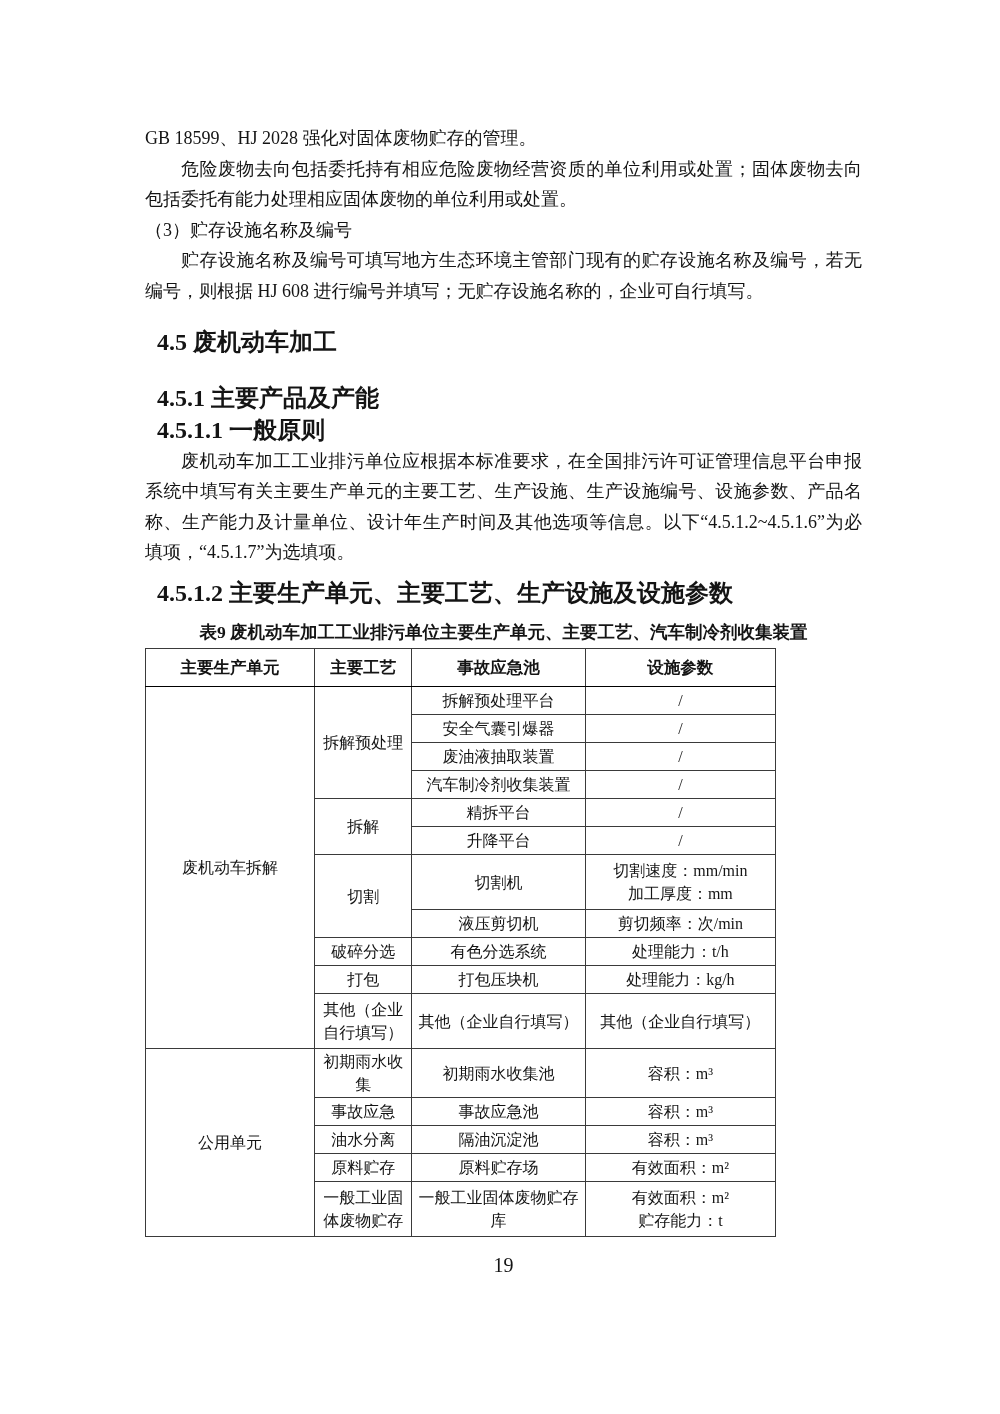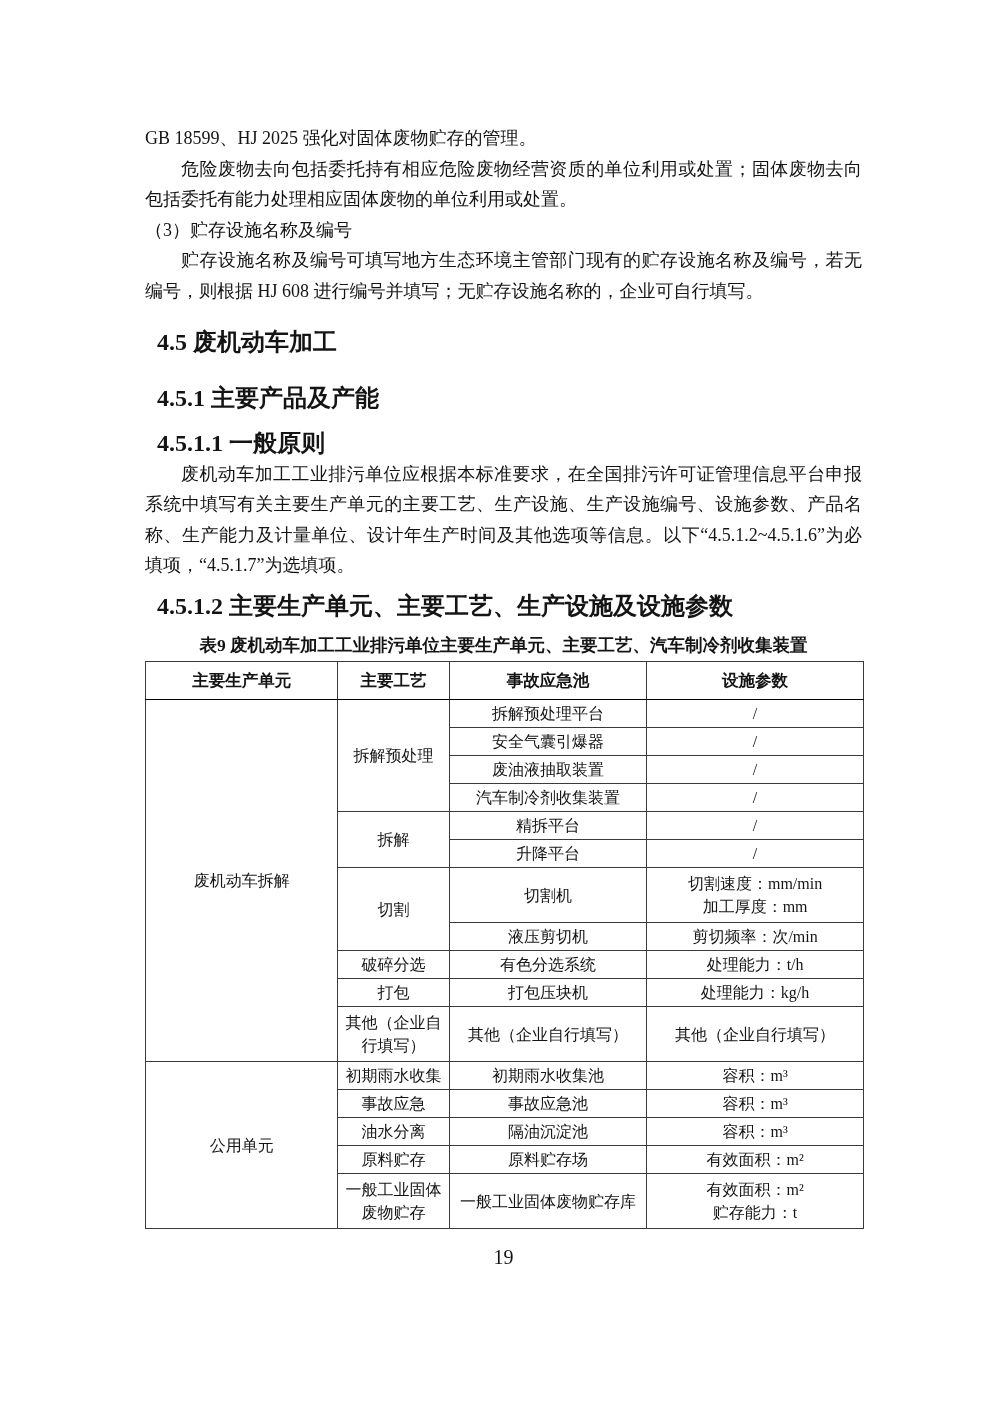--- a/index.html
+++ b/index.html
@@ -24,35 +24,35 @@
   p.indent { text-indent: 2em; }
   .hd {
     margin: 0;
     font-size: 24px;
     line-height: 30.5px;
     font-weight: bold;
     padding-left: 12px;
   }
   .hd-45   { margin-top: 21px; }
   .hd-451  { margin-top: 25px; }
-  .hd-4511 { margin-top: 15px; }
+  .hd-4511 { margin-top: 2px; }
   .p5      { margin-top: 6px; line-height: 31.5px; }
   .hd-4512 { margin-top: 10px; }
   .p6      { margin-top: 14px; }
   .tbl-caption {
     margin-top: 11px;
     margin-bottom: 3px;
     font-size: 17.5px;
     line-height: 26px;
     font-weight: bold;
     text-align: center;
   }
   table.tbl {
     border-collapse: collapse;
-    width: 719px;
+    width: 631px;
     table-layout: fixed;
     border: 1.6px solid #000;
     font-size: 16px;
   }
   .tbl th, .tbl td {
     border: 1px solid #3a3a3a;
     text-align: center;
     vertical-align: middle;
     padding: 1px 3px;
     font-weight: normal;
@@ -73,21 +73,21 @@
     margin-top: 17px;
     text-align: center;
     font-size: 20px;
   }
 </style>
 </head>
 <body>
 
 <div class="page">
 
-  <p class="doc">GB 18599、HJ 2025 强化对固体废物贮存的管理。</p>
+  <p class="doc">GB 18599、HJ 2028 强化对固体废物贮存的管理。</p>
   <p class="doc indent">危险废物去向包括委托持有相应危险废物经营资质的单位利用或处置；固体废物去向包括委托有能力处理相应固体废物的单位利用或处置。</p>
   <p class="doc">（3）贮存设施名称及编号</p>
   <p class="doc indent">贮存设施名称及编号可填写地方生态环境主管部门现有的贮存设施名称及编号，若无编号，则根据 HJ 608 进行编号并填写；无贮存设施名称的，企业可自行填写。</p>
 
   <p class="hd hd-45">4.5 废机动车加工</p>
   <p class="hd hd-451">4.5.1 主要产品及产能</p>
   <p class="hd hd-4511">4.5.1.1 一般原则</p>
 
   <p class="doc indent p5">废机动车加工工业排污单位应根据本标准要求，在全国排污许可证管理信息平台申报系统中填写有关主要生产单元的主要工艺、生产设施、生产设施编号、设施参数、产品名称、生产能力及计量单位、设计年生产时间及其他选项等信息。以下“4.5.1.2~4.5.1.6”为必填项，“4.5.1.7”为选填项。</p>
 

